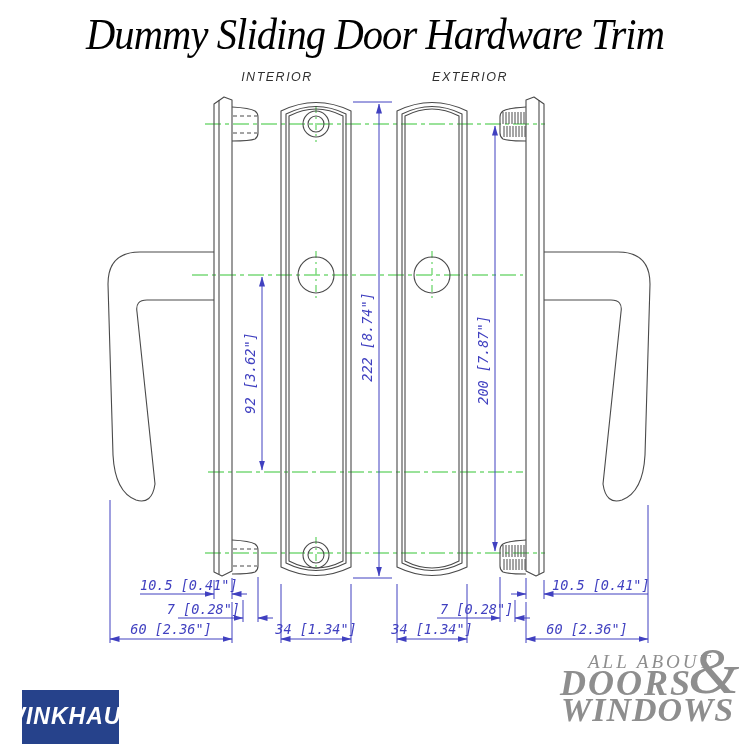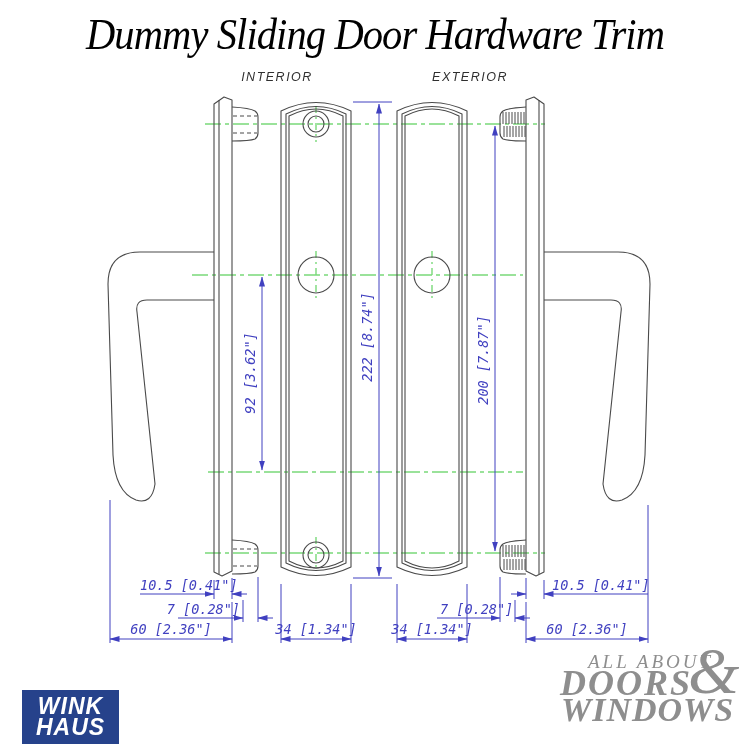--- a/index.html
+++ b/index.html
@@ -6,21 +6,21 @@
   .stage{position:relative;width:750px;height:750px;background:#fff;overflow:hidden;
          font-family:"Liberation Sans",sans-serif;font-style:italic;}
   .title{position:absolute;top:8px;left:0;width:750px;text-align:center;
          font-family:"Liberation Serif",serif;font-size:45px;color:#000;
          white-space:nowrap;transform:scaleX(.9);letter-spacing:-1px;}
   svg{position:absolute;left:0;top:0;}
   svg text{font-family:"DejaVu Sans Mono",monospace;font-size:13.5px;fill:#4040c0;}
   svg text.viewlabel{font-family:"Liberation Sans",sans-serif;font-size:12.5px;
          fill:#2f2f2f;letter-spacing:1.5px;}
   .wink{position:absolute;left:22px;top:690px;width:97px;height:54px;background:#26428b;
-        color:#fff;display:flex;flex-direction:column;align-items:center;justify-content:center;
+        color:#fff;display:flex;align-items:center;justify-content:center;
         font-weight:bold;font-size:23px;line-height:.92;letter-spacing:1px;
         font-family:"Liberation Sans",sans-serif;}
   .aad{position:absolute;left:545px;top:645px;width:205px;height:105px;
        font-family:"Liberation Serif",serif;color:#8e8e8e;}
   .aad .l1{position:absolute;left:43px;top:6px;font-size:19px;letter-spacing:3px;}
   .aad .amp{position:absolute;left:143px;top:-12px;font-size:66px;}
   .aad .l2{position:absolute;left:15px;top:17px;font-size:36px;letter-spacing:2px;font-weight:600;}
   .aad .l3{position:absolute;left:16px;top:46px;font-size:34px;letter-spacing:1px;font-weight:600;}
   .aad .l4{position:absolute;left:18px;top:76px;font-size:21px;font-weight:bold;color:#4aa44a;}
 </style>

